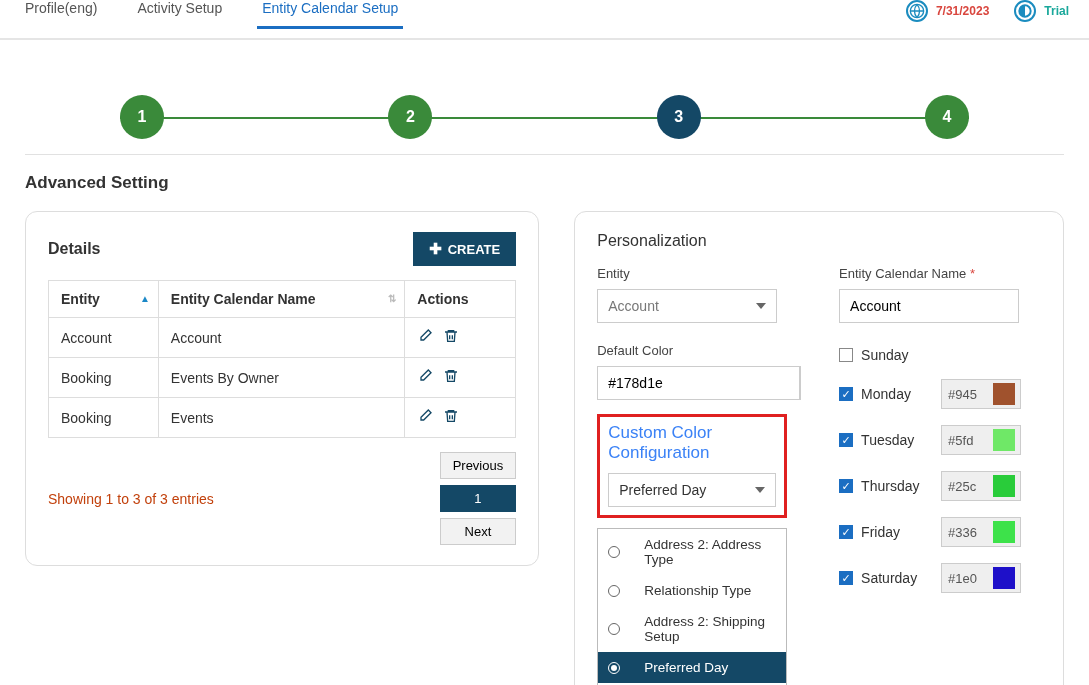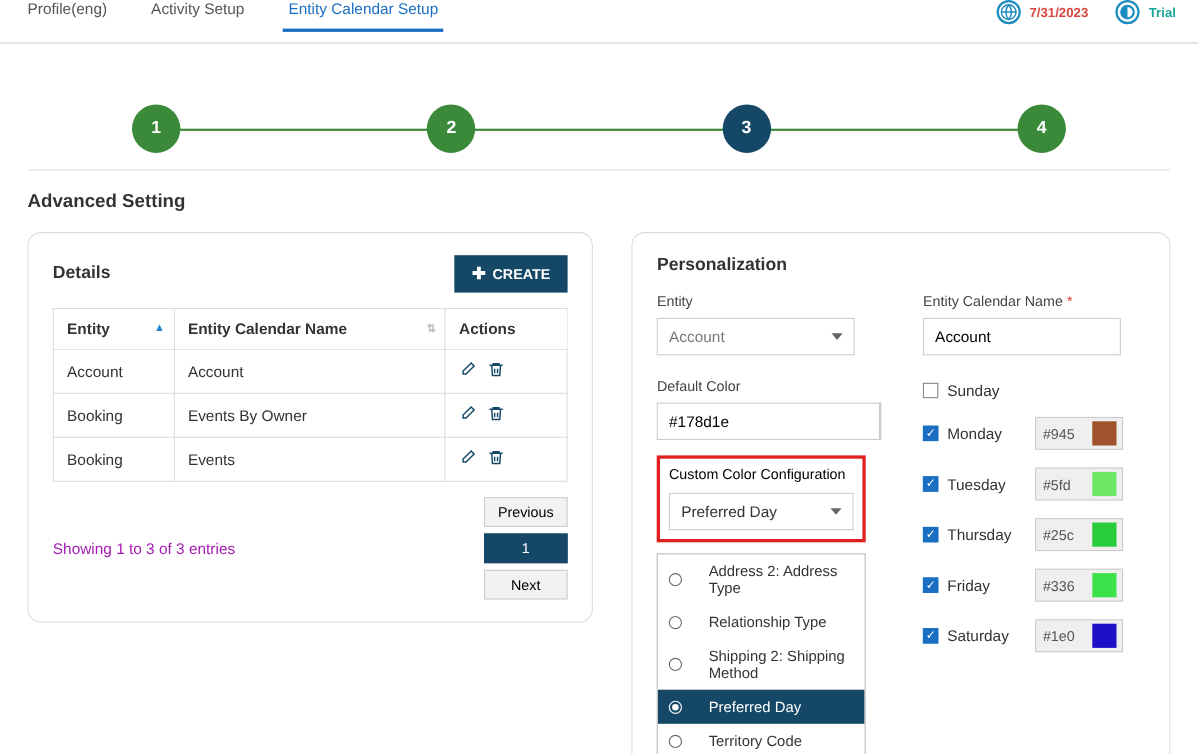--- a/index.html
+++ b/index.html
@@ -42,40 +42,40 @@
 
 table { width: 100%; border-collapse: collapse; }
 th, td { border: 1px solid #ddd; padding: 10px 12px; text-align: left; font-size: 14px; }
 th { background: #fff; font-weight: 700; position: relative; }
 .sort-icon { color: #1b88c7; font-size: 10px; position: absolute; right: 8px; top: 12px; }
 .sort-icon.grey { color: #bbb; }
 .action-icons { display: flex; gap: 10px; color: #144866; }
 .action-icons svg { width: 16px; height: 16px; cursor: pointer; }
 
 .table-footer { display: flex; justify-content: space-between; align-items: center; margin-top: 14px; }
-.table-info { font-size: 14px; color: #a21caf; }
+.table-info { font-size: 14px; color: #c2410c; }
 .pager { display: flex; gap: 6px; flex-direction: column; }
 .page-btn { border: 1px solid #ccc; background: #f2f2f2; padding: 5px 12px; font-size: 13px; cursor: pointer; }
 .page-btn.current { background: #144866; color: #fff; border-color: #144866; }
 
-.pers-title { font-size: 16px; font-weight: 700; margin-bottom: 16px; }
+.pers-title { font-size: 16px; font-weight: 400; margin-bottom: 16px; }
 .pers-grid { display: flex; gap: 40px; }
 .pers-col { display: flex; flex-direction: column; gap: 6px; flex: 1; }
 .field-label { font-size: 13px; color: #444; margin-bottom: 2px; }
 .req { color: #d9463e; }
 .select-box, .text-input { border: 1px solid #ccc; padding: 8px 10px; font-size: 14px; width: 180px; background: #fff; }
 .select-box { display: flex; justify-content: space-between; align-items: center; color: #777; cursor: pointer; }
 .select-box .caret { border-left: 5px solid transparent; border-right: 5px solid transparent; border-top: 6px solid #666; width: 0; height: 0; }
 
 .color-row { display: flex; width: 180px; }
 .color-input { border: 1px solid #ccc; padding: 8px 10px; font-size: 14px; flex: 1; }
 .swatch { width: 68px; border: 1px solid #ccc; border-left: none; background: #178d1e; }
 
 .highlight-box { border: 3px solid #e02020; padding: 6px 8px 8px; margin-top: 8px; width: 190px; }
-.highlight-label { font-size: 13px; color: #000000; margin-bottom: 10px; }
+.highlight-label { font-size: 17px; color: #3b82f6; margin-bottom: 10px; }
 
 .dropdown-open { border: 1px solid #bbb; width: 190px; margin-top: 4px; max-height: 190px; overflow-y: scroll; background: #fff; font-size: 13.5px; }
 .dd-option { display: flex; align-items: center; gap: 24px; padding: 8px 10px; cursor: pointer; }
 .dd-option.selected { background: #144866; color: #fff; }
 .radio { width: 12px; height: 12px; border-radius: 50%; border: 1.5px solid #666; flex-shrink: 0; display: flex; align-items: center; justify-content: center; }
 .dd-option.selected .radio { border-color: #fff; }
 .radio.checked::after { content: ""; width: 6px; height: 6px; border-radius: 50%; background: #fff; display: block; }
 
 .days-list { display: flex; flex-direction: column; gap: 16px; margin-top: 4px; }
 .day-row { display: flex; align-items: center; gap: 8px; }
@@ -247,21 +247,21 @@
               <div class="dd-option">
                 <span class="radio"></span>
                 <span>Address 2: Address Type</span>
               </div>
               <div class="dd-option">
                 <span class="radio"></span>
                 <span>Relationship Type</span>
               </div>
               <div class="dd-option">
                 <span class="radio"></span>
-                <span>Shipping 2: Shipping Method</span>
+                <span>Address 2: Shipping Setup</span>
               </div>
               <div class="dd-option selected">
                 <span class="radio checked"></span>
                 <span>Preferred Day</span>
               </div>
               <div class="dd-option">
                 <span class="radio"></span>
                 <span>Territory Code</span>
               </div>
             </div>

